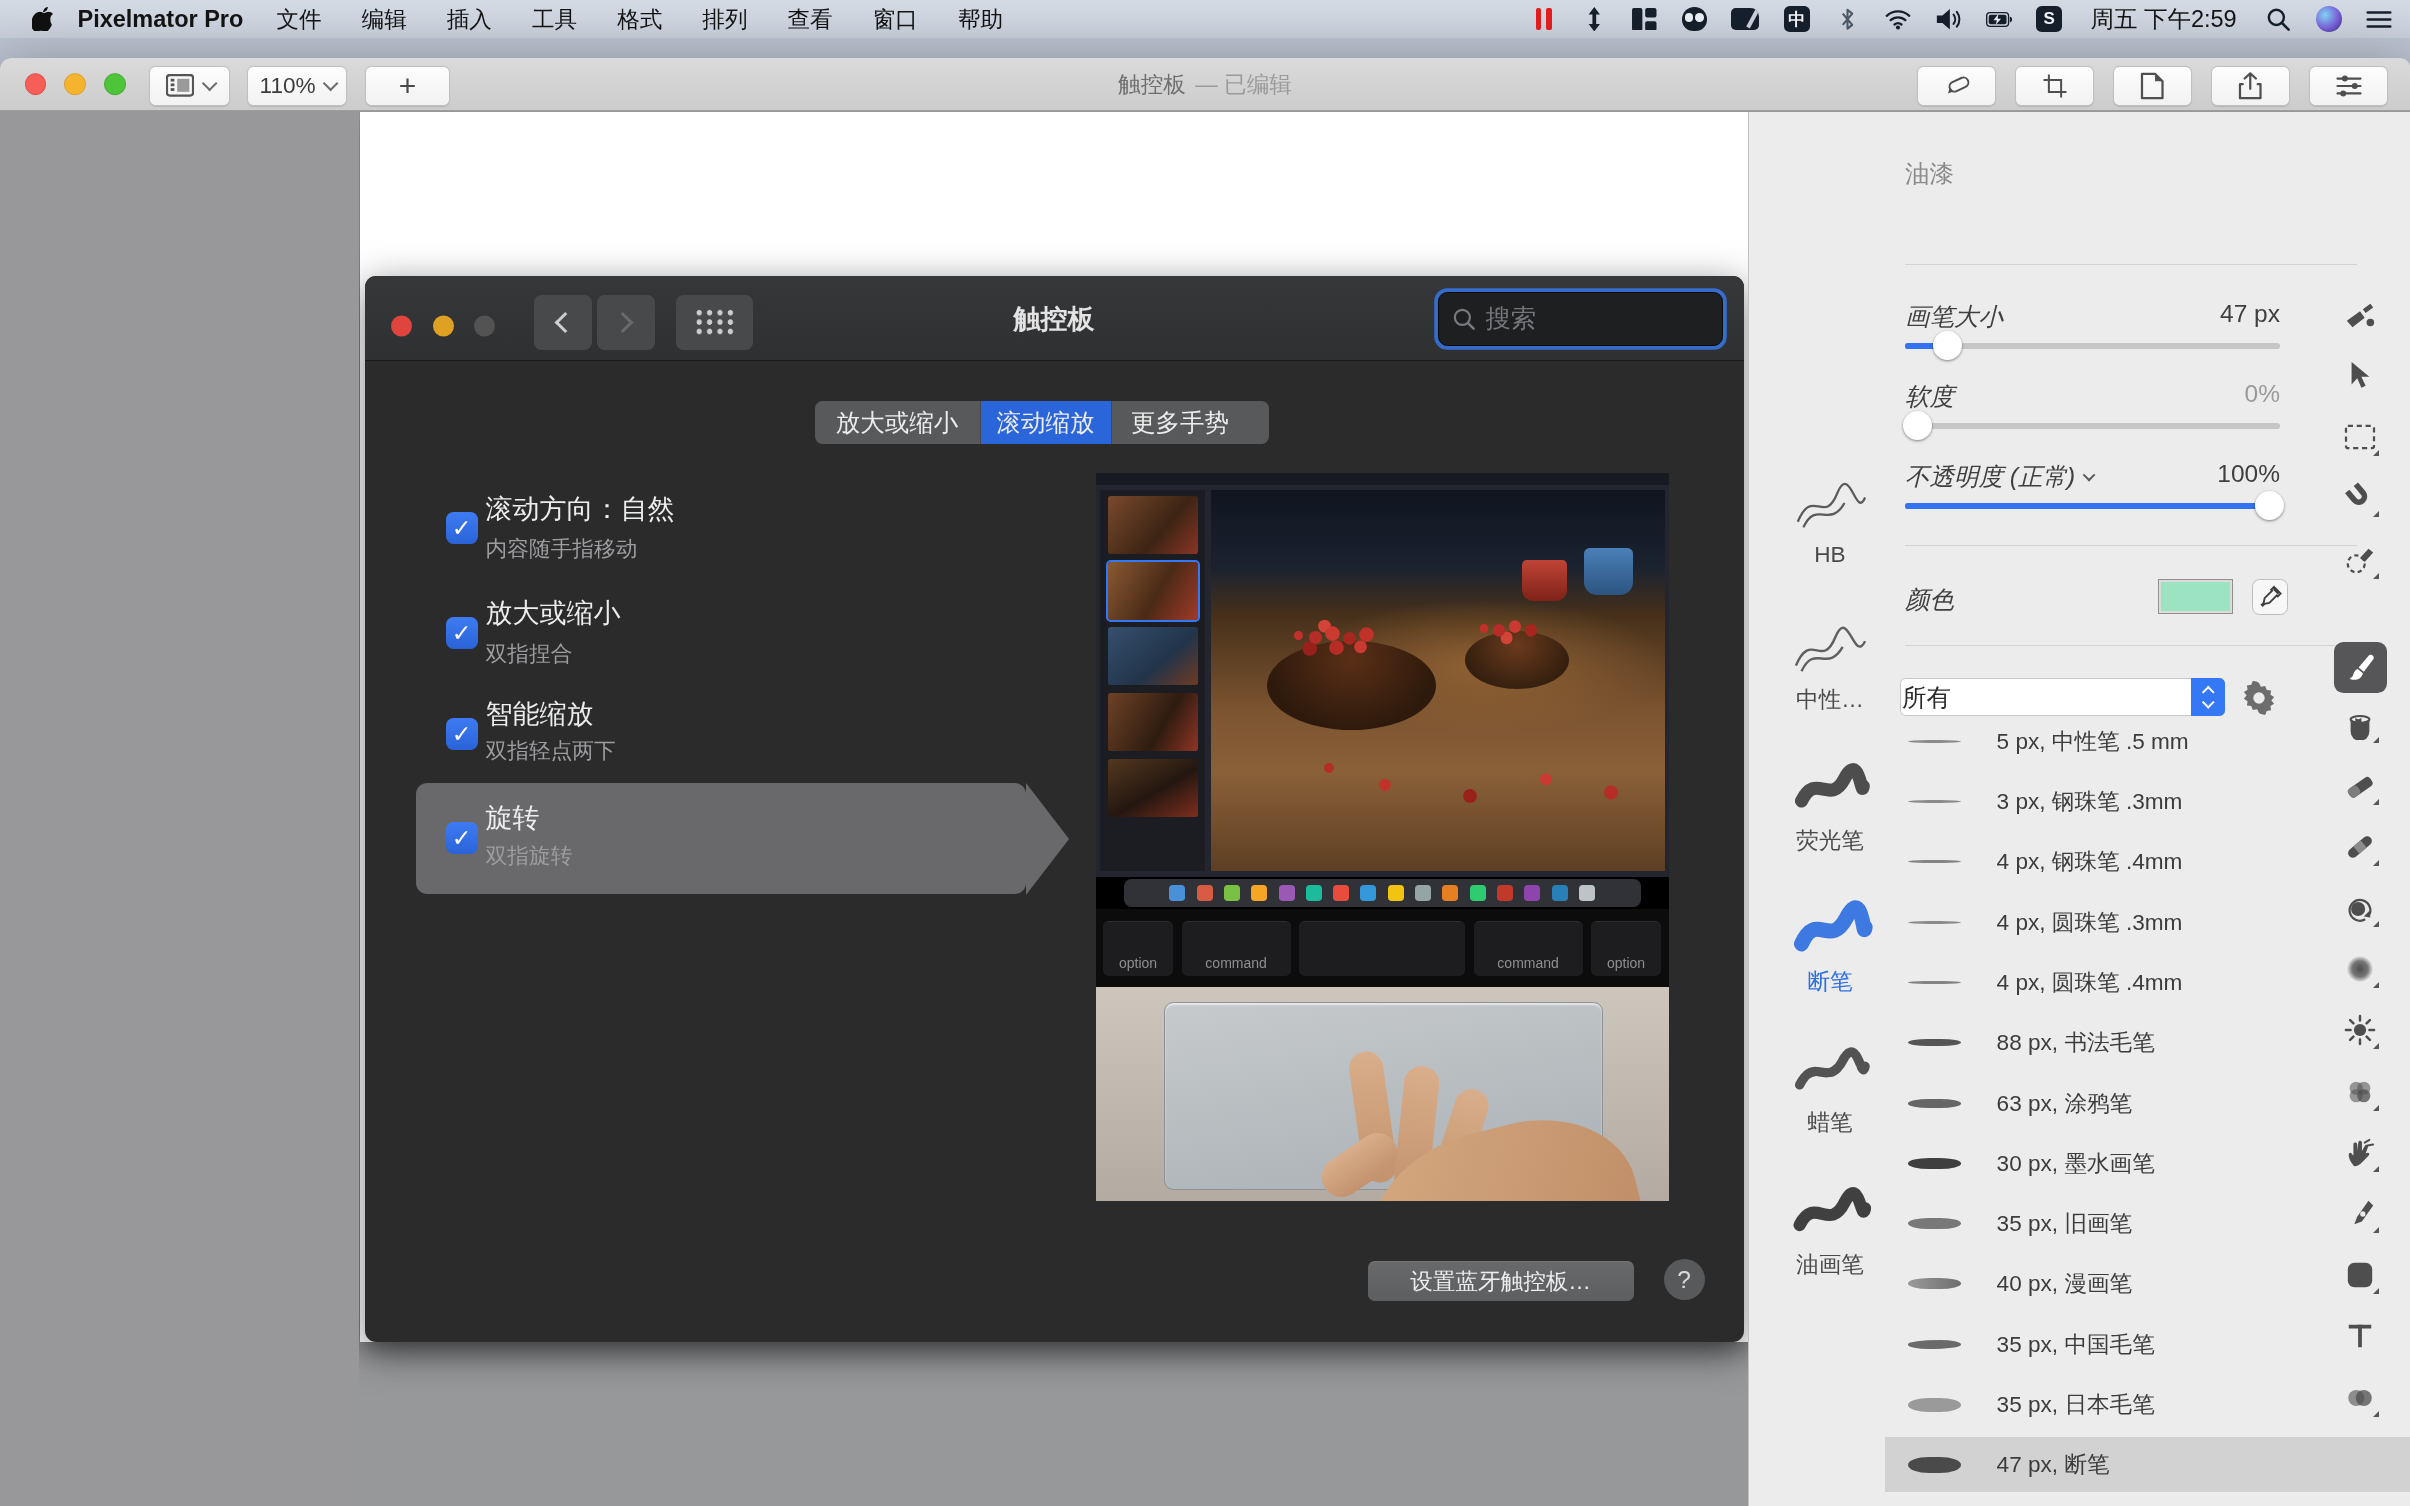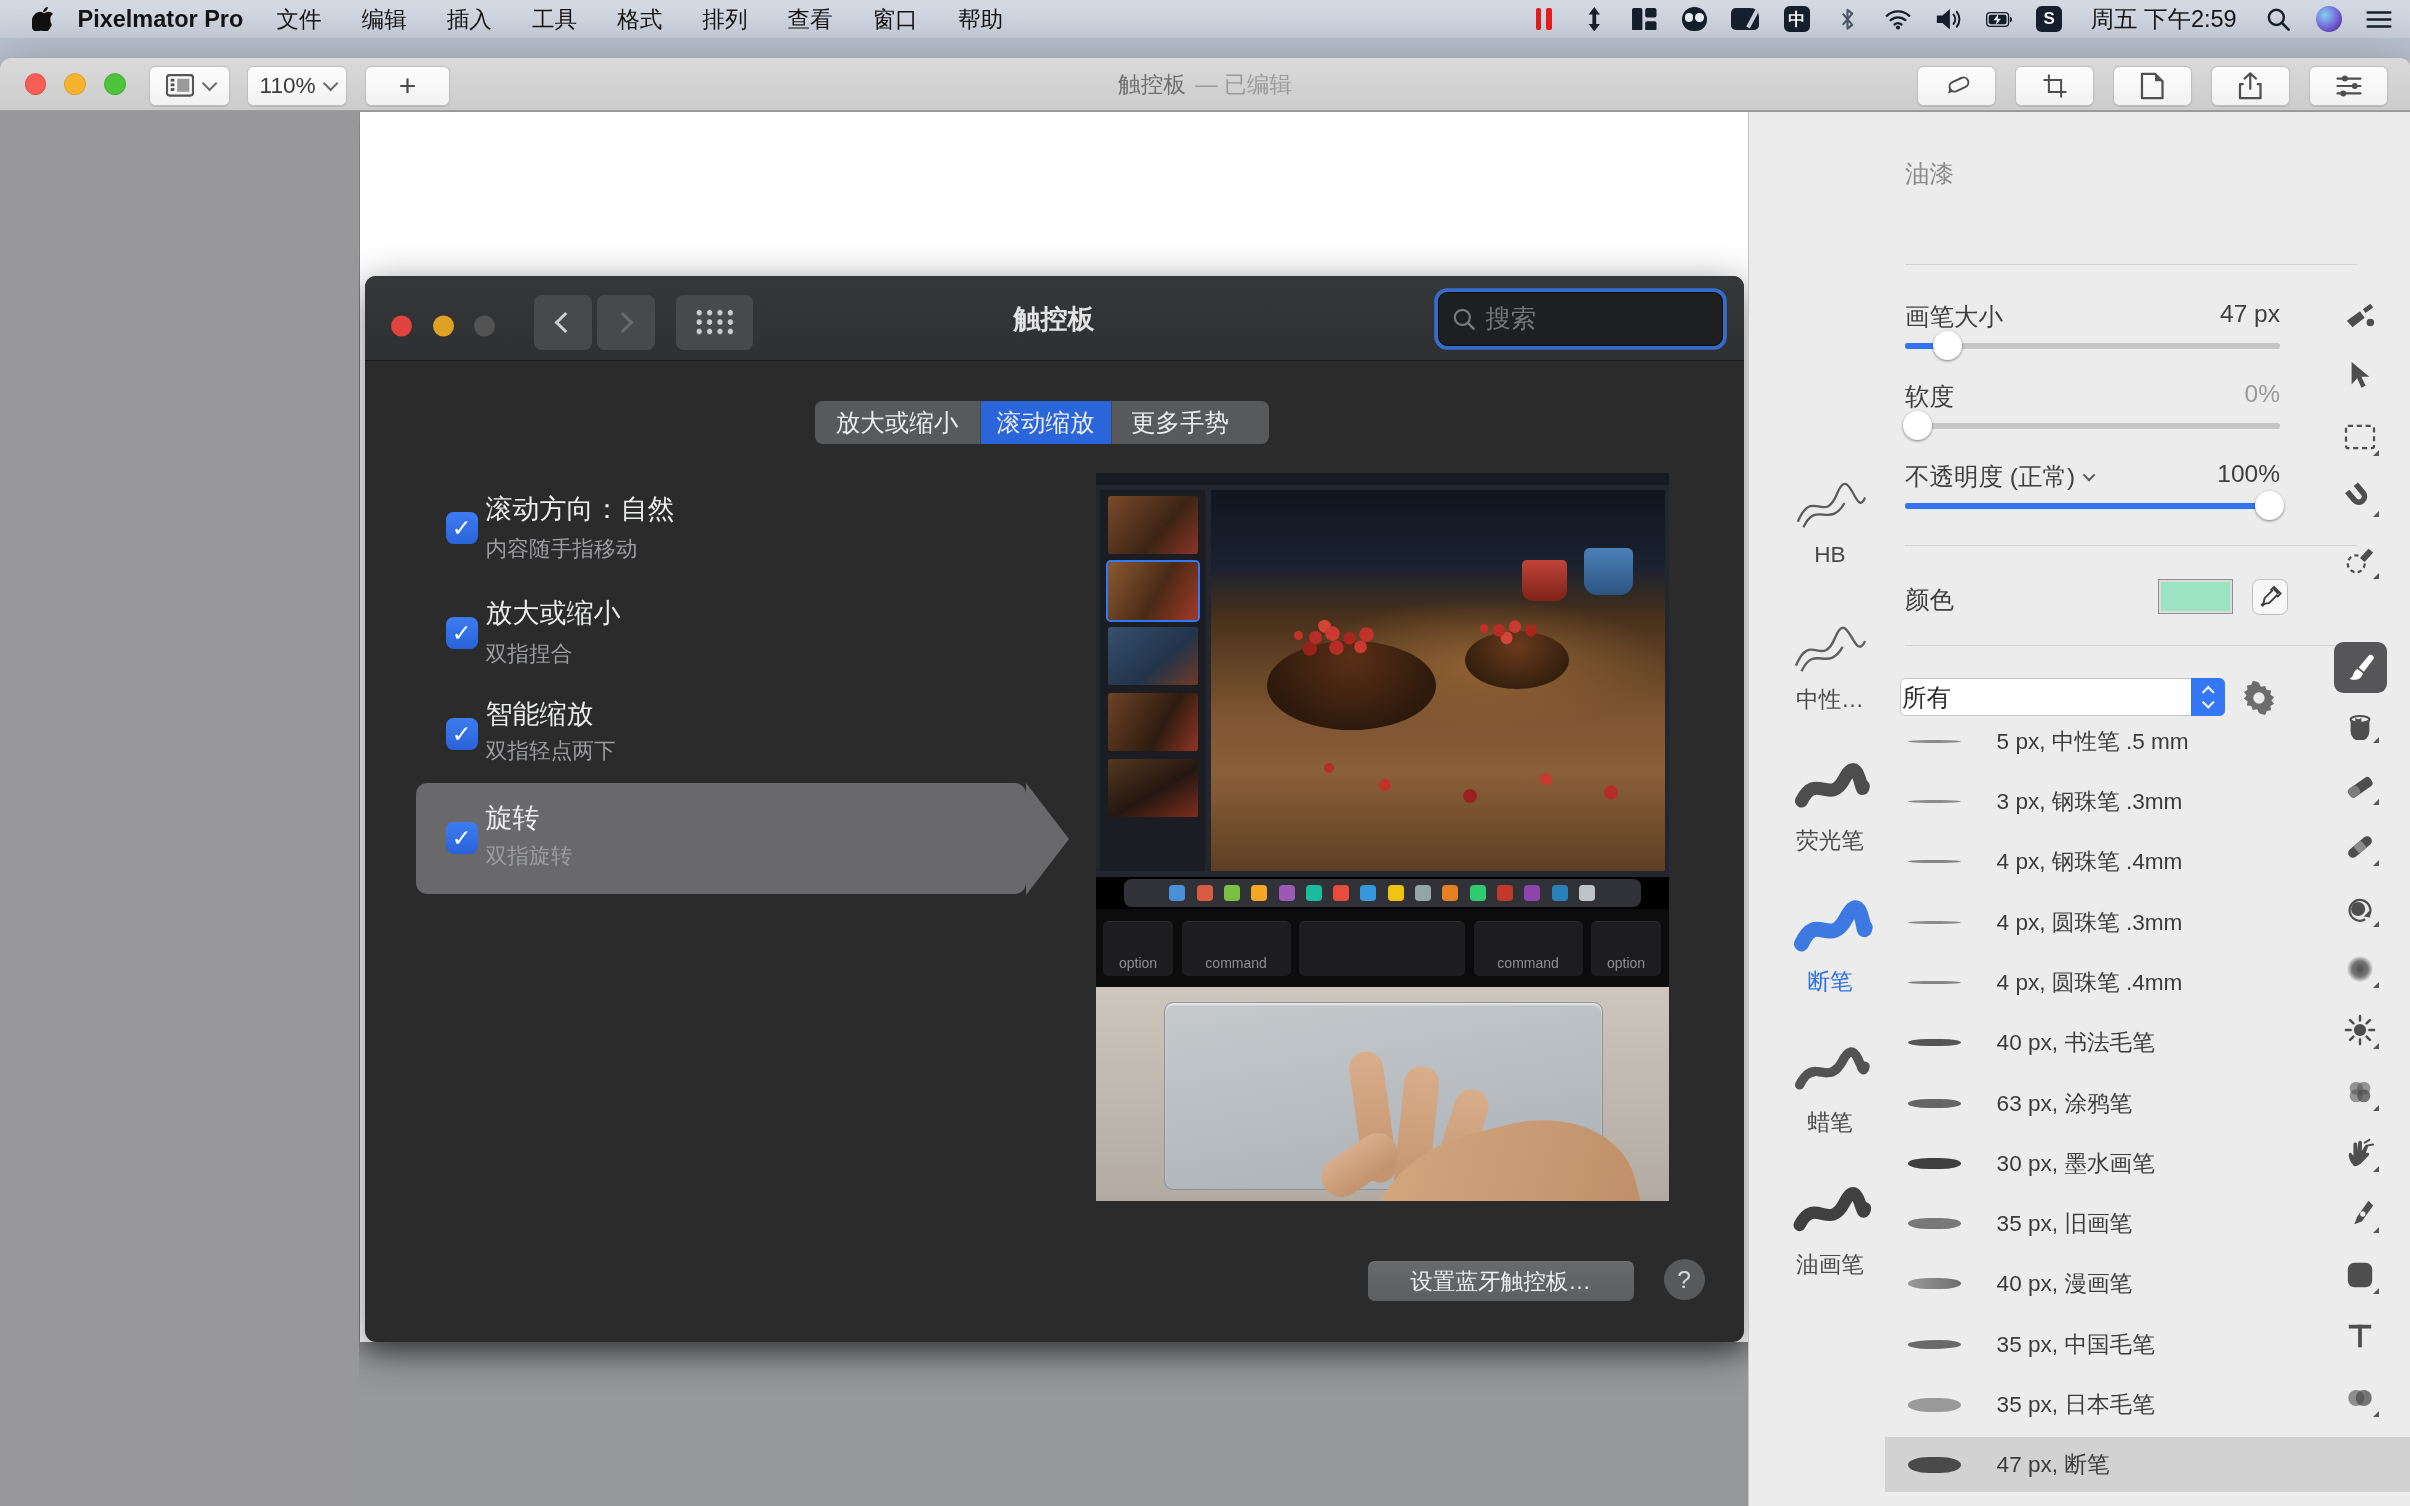--- a/index.html
+++ b/index.html
@@ -169,21 +169,21 @@
   .palm { position:absolute; left:275px; top:141px; width:273px; height:207px;
     background:linear-gradient(120deg,#d5a981,#bd8b65); border-radius:46% 40% 20% 52%;
     transform:rotate(-14deg); }
 
   
   #rpanel { position:absolute; left:1748px; top:54px; width:663px; height:1395px; background:#ececec;
     border-left:0.9px solid #c2c2c2; }
   .rp-abs { position:absolute; }
   .rp-header { left:156px; top:45px; font-size:24.5px; color:#8a8a8a; }
   .rp-div { height:0.9px; background:#d2d2d2; left:156px; width:452px; }
-  .sl-label { font-size:24.5px; color:#3f3f3f; left:156px; white-space:nowrap; display:flex; align-items:center; gap:7.5px;}
+  .sl-label { font-size:24.5px; color:#3f3f3f; left:156px; white-space:nowrap; display:flex; align-items:center; gap:7.5px;font-style:italic;}
   .sl-value { font-size:24.5px; color:#3f3f3f; width:188px; text-align:right; left:343px; }
   .sl-value.dim { color:#9a9a9a; }
   .sl-track { left:156px; width:375px; height:5.6px; background:#c6c6c6; border-radius:2.8px; }
   .sl-fill { height:5.6px; background:#3273f2; border-radius:2.8px; }
   .sl-knob { position:absolute; top:-12.2px; width:29px; height:29px; border-radius:50%; background:#fff;
     box-shadow:0 0.9px 2.8px rgba(0,0,0,.45); }
   .chev-sm { width:9.4px; height:9.4px; border-right:2.1px solid #5a5a5a; border-bottom:2.1px solid #5a5a5a;
     transform:rotate(45deg) translateY(-1.9px); display:inline-block; }
   #color-swatch { left:409px; top:467px; width:75px; height:35px; background:#9ce3c1;
     border:0.9px solid #8f8f8f; box-shadow:inset 0 0 0 1.9px #dcdcdc; }
@@ -599,21 +599,21 @@
       <div class="brow" style="top:166px;">
         <div class="bstroke" style="height:2.8px;background:#8a8a8a;"></div>
         <div class="blabel">4 px, 圆珠笔 .3mm</div>
         </div>
       <div class="brow" style="top:226px;">
         <div class="bstroke" style="height:3.8px;background:#848484;"></div>
         <div class="blabel">4 px, 圆珠笔 .4mm</div>
         </div>
       <div class="brow" style="top:286px;">
         <div class="bstroke" style="height:7.5px;background:#555;"></div>
-        <div class="blabel">40 px, 书法毛笔</div>
+        <div class="blabel">88 px, 书法毛笔</div>
         </div>
       <div class="brow" style="top:347px;">
         <div class="bstroke" style="height:8.5px;background:#666;"></div>
         <div class="blabel">63 px, 涂鸦笔</div>
         </div>
       <div class="brow" style="top:407px;">
         <div class="bstroke" style="height:10.4px;background:#3f3f3f;"></div>
         <div class="blabel">30 px, 墨水画笔</div>
         </div>
       <div class="brow" style="top:467px;">

